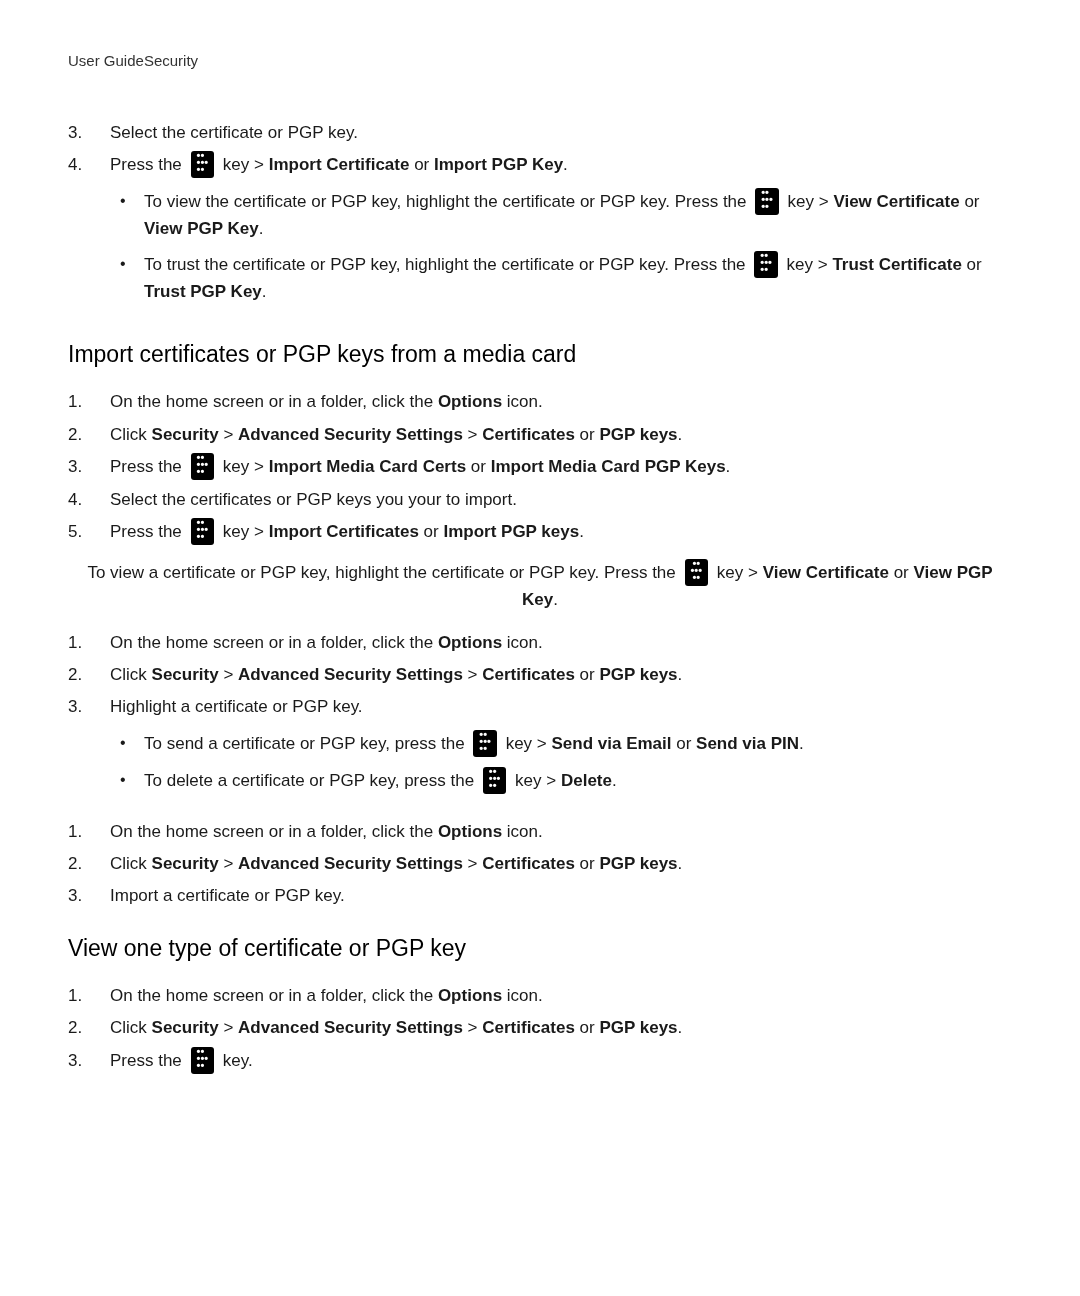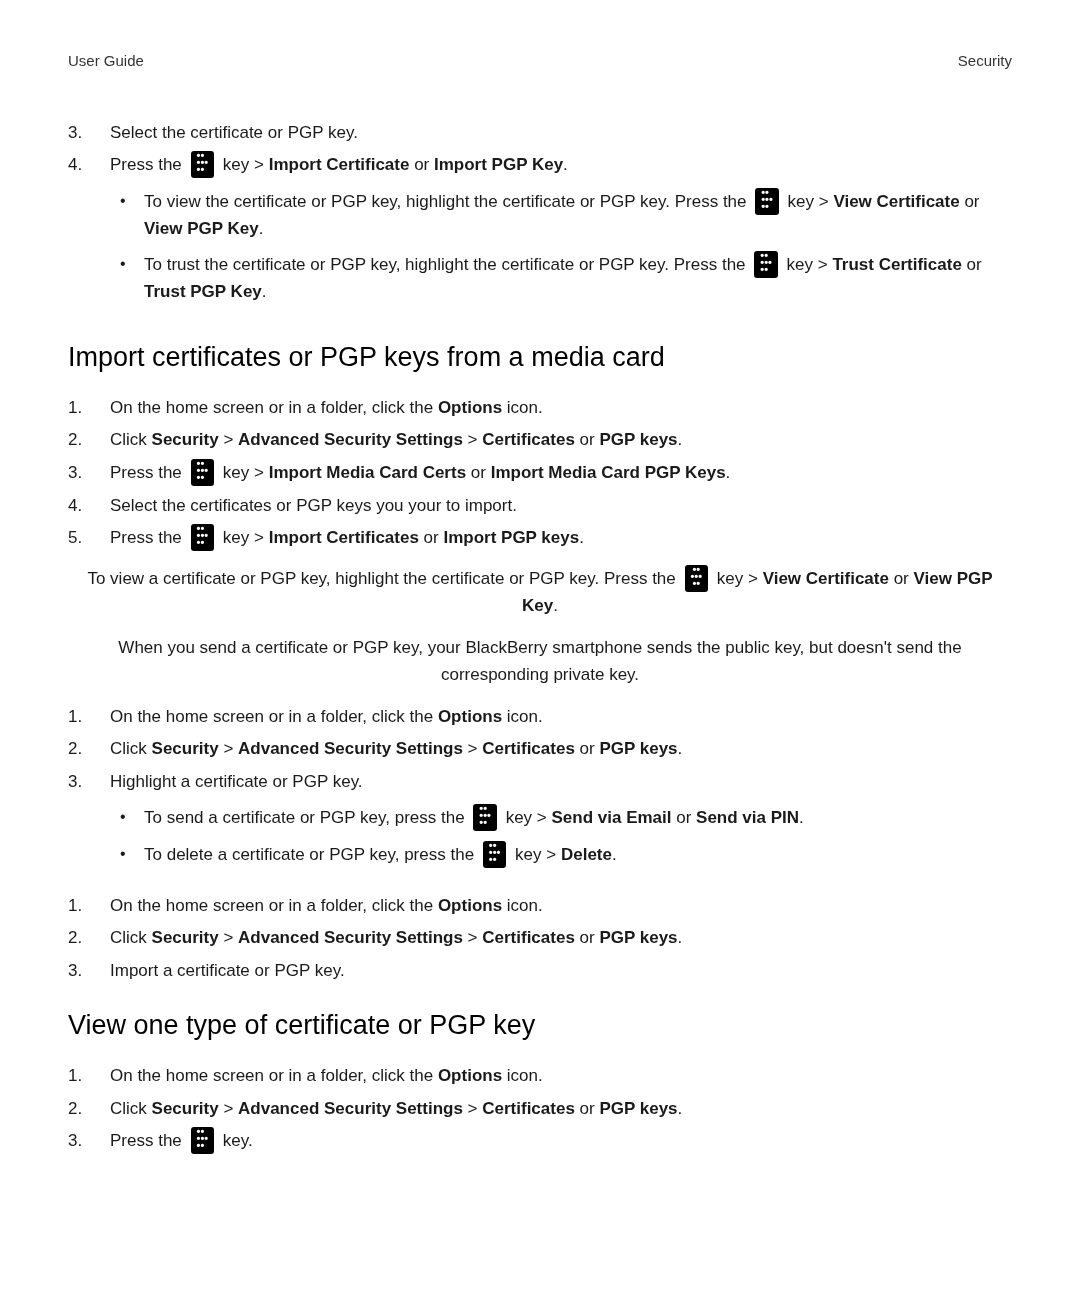--- a/index.html
+++ b/index.html
@@ -7,27 +7,26 @@
       font-family: Arial, Helvetica, sans-serif;
       background: #fff;
       color: #1a1a1a;
       width: 1080px;
       padding: 50px 68px 40px 68px;
       font-size: 17px;
       line-height: 1.45;
     }
     .header-row {
       display: flex;
-      justify-content: space-between;
       font-size: 15px;
       color: #333;
       margin-bottom: 48px;
     }
     h2 {
-      font-size: 27px;
+      font-size: 23px;
       font-weight: 400;
       margin: 22px 0 18px 0;
       color: #000;
     }
     ol.main {
       list-style: none;
       counter-reset: none;
       margin: 0 0 14px 0;
       padding: 0;
     }
@@ -145,21 +144,20 @@
       <li>
         <span class="num">5.</span>
         <span class="content">Press the <span class="bb-key"><span class="dots" style="white-space: pre;">••
 •••
 ••</span></span>  key &gt; <b>Import Certificates</b> or <b>Import PGP keys</b>.</span>
       </li>
     </ol>
     <p class="para">To view a certificate or PGP key, highlight the certificate or PGP key. Press the <span class="bb-key"><span class="dots" style="white-space: pre;">••
 •••
 ••</span></span>  key &gt; <b>View Certificate</b> or <b>View PGP Key</b>.</p>
-    <p class="para">When you send a certificate or PGP key, your BlackBerry smartphone sends the public key, but doesn't send the corresponding private key.</p>
     <ol class="main">
       <li>
         <span class="num">1.</span>
         <span class="content">On the home screen or in a folder, click the <b>Options</b> icon.</span>
       </li>
       <li>
         <span class="num">2.</span>
         <span class="content">Click <b>Security</b> &gt; <b>Advanced Security Settings</b> &gt; <b>Certificates</b> or <b>PGP keys</b>.</span>
       </li>
       <li>

